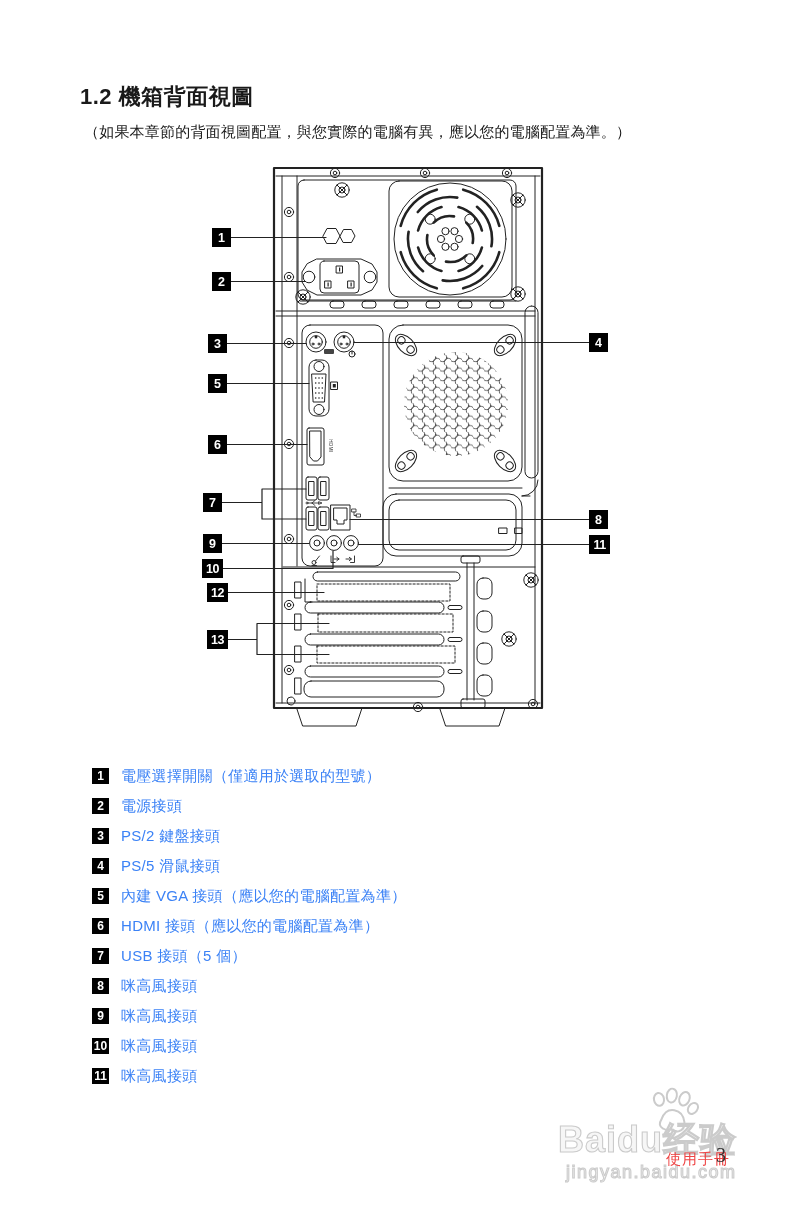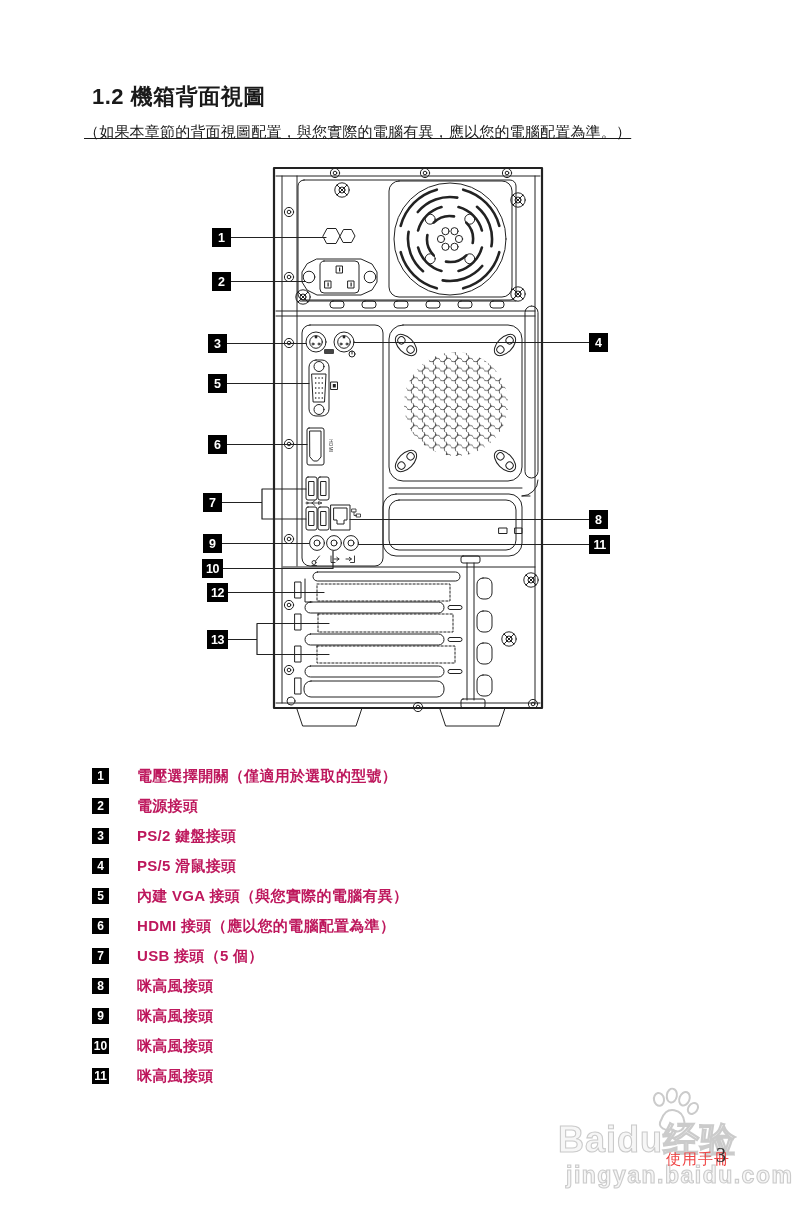--- a/index.html
+++ b/index.html
@@ -1,37 +1,37 @@
 <!DOCTYPE html>
 <html><head>
 <meta charset="utf-8">
 <style>
   html,body{margin:0;padding:0;background:#ffffff;}
   body{width:800px;height:1217px;position:relative;overflow:hidden;
        font-family:"Liberation Sans","DejaVu Sans",sans-serif;color:#1a1a1a;}
   .abs{position:absolute;}
-  #page-title{left:92px;top:82px;font-size:22px;font-weight:bold;letter-spacing:.5px;}
-  #intro-text{left:84px;top:123px;font-size:15px;width:660px;letter-spacing:.2px;text-decoration:underline;}
+  #page-title{left:80px;top:82px;font-size:22px;font-weight:bold;letter-spacing:.5px;}
+  #intro-text{left:84px;top:123px;font-size:15px;width:660px;letter-spacing:.2px;}
   #diagram-wrap{left:0;top:0;width:800px;height:760px;}
   #diagram-wrap svg{display:block;}
   
   #legend{left:92px;top:761px;}
   .legend-row{display:flex;align-items:center;height:30px;}
   .lnum{display:inline-block;width:17px;height:16px;background:#000;color:#fff;
         font-size:12px;font-weight:bold;text-align:center;line-height:16px;flex:0 0 17px;}
-  .llabel{margin-left:28px;font-size:15px;color:#be185d;letter-spacing:.3px;white-space:nowrap;font-weight:bold;}
+  .llabel{margin-left:12px;font-size:15px;color:#3b82f6;letter-spacing:.3px;white-space:nowrap;}
   
   #footer-label{left:634px;top:1150px;font-size:15px;color:#ef4444;z-index:5;letter-spacing:1px;margin-left:32px;}
   #footer-page{left:716px;top:1144px;font-size:20px;color:#333;z-index:5;
                font-family:"Liberation Serif","DejaVu Serif",serif;}
   
   #watermark{left:552px;top:1104px;width:250px;height:95px;z-index:1;}
   .wm-outline{color:rgba(205,205,205,0.18);-webkit-text-stroke:1.1px #cbcbcb;}
   #wm-line1{position:absolute;left:6px;top:12px;font-size:36px;font-weight:bold;letter-spacing:1px;white-space:nowrap;}
-  #wm-line2{position:absolute;left:14px;top:58px;font-size:23px;font-weight:bold;letter-spacing:1.5px;white-space:nowrap;}
+  #wm-line2{position:absolute;left:14px;top:58px;font-size:18px;font-weight:normal;letter-spacing:1.5px;white-space:nowrap;}
   #wm-paw{position:absolute;left:94px;top:-16px;transform:rotate(10deg);}
 </style>
 </head>
 <body>
 
 <div class="abs" id="page-title">1.2 機箱背面視圖</div>
 <div class="abs" id="intro-text">（如果本章節的背面視圖配置，與您實際的電腦有異，應以您的電腦配置為準。）</div>
 
 <div class="abs" id="diagram-wrap">
 <svg width="800" height="760" viewBox="0 0 800 760" fill="none" stroke="#222" stroke-width="1" stroke-linejoin="round" stroke-linecap="round">
@@ -368,21 +368,21 @@
   <div class="legend-row">
       <span class="lnum">3</span>
       <span class="llabel">PS/2 鍵盤接頭</span>
     </div>
   <div class="legend-row">
       <span class="lnum">4</span>
       <span class="llabel">PS/5 滑鼠接頭</span>
     </div>
   <div class="legend-row">
       <span class="lnum">5</span>
-      <span class="llabel">內建 VGA 接頭（與您實際的電腦有異）</span>
+      <span class="llabel">內建 VGA 接頭（應以您的電腦配置為準）</span>
     </div>
   <div class="legend-row">
       <span class="lnum">6</span>
       <span class="llabel">HDMI 接頭（應以您的電腦配置為準）</span>
     </div>
   <div class="legend-row">
       <span class="lnum">7</span>
       <span class="llabel">USB 接頭（5 個）</span>
     </div>
   <div class="legend-row">

